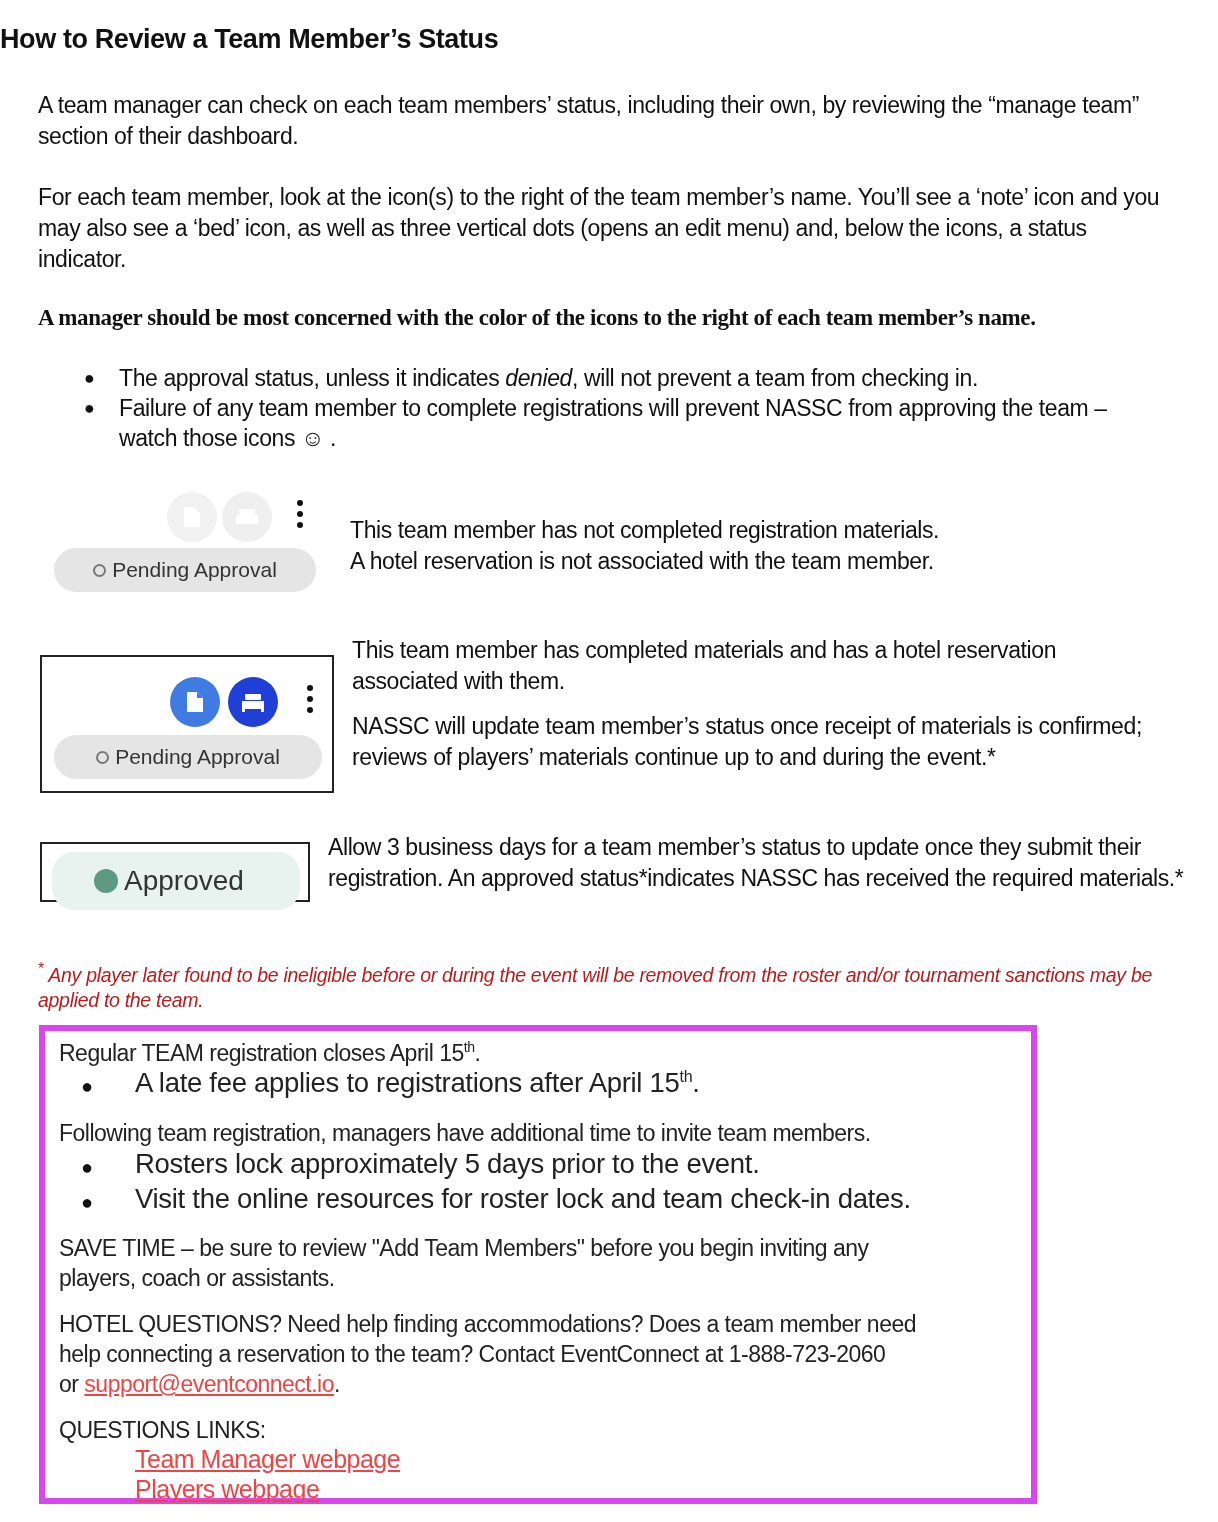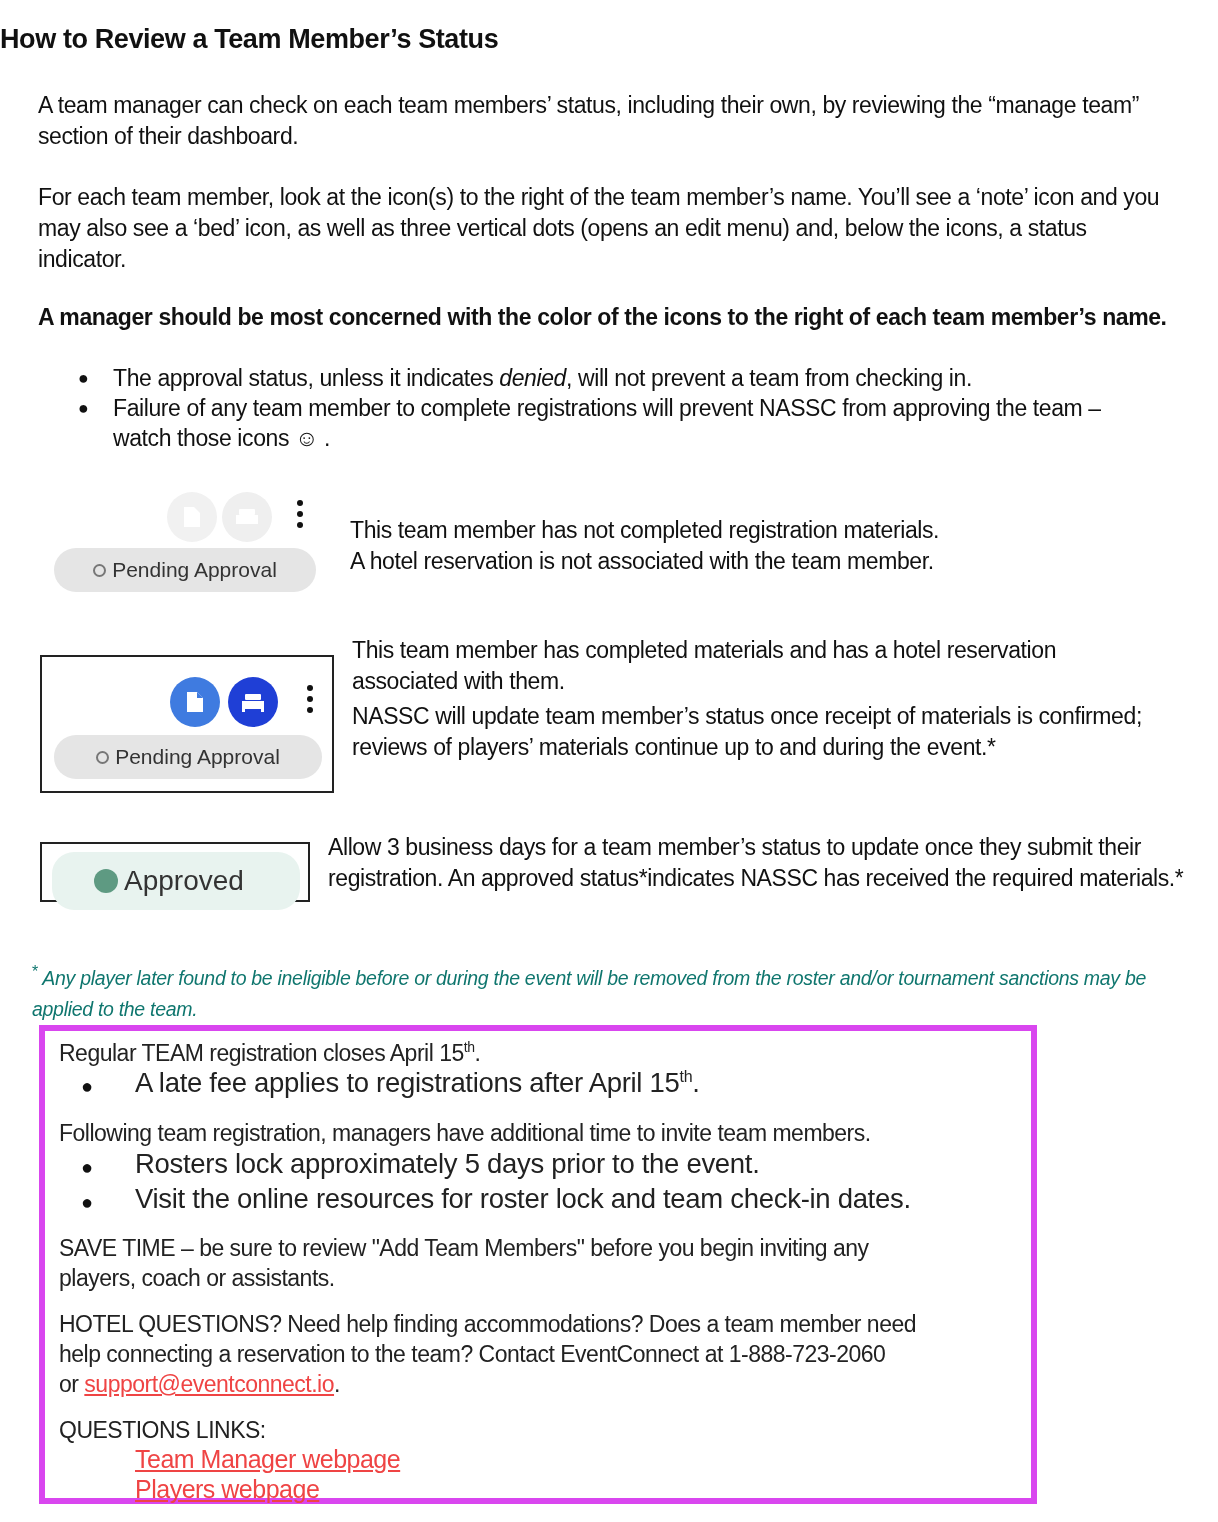--- a/index.html
+++ b/index.html
@@ -8,24 +8,24 @@
     font-family: "Liberation Sans", sans-serif; color: #111111;
   }
   .abs { position: absolute; }
   .title {
     left: 0; width: 1218px; top: 24px; 
     font-size: 27px; font-weight: bold; letter-spacing: -0.4px;
   }
   .para {
     left: 38px; width: 1140px; font-size: 23px; line-height: 31px; letter-spacing: -0.4px;
   }
-  .bold { font-weight: bold; }
+  .bold { font-weight: bold; font-family: Liberation Serif, serif; }
   ul.bullets {
     margin: 0; padding: 0; list-style: none;
-    left: 38px; width: 1120px; font-size: 23px; line-height: 30px; letter-spacing: -0.4px;
+    left: 44px; width: 1120px; font-size: 23px; line-height: 30px; letter-spacing: -0.4px;
   }
   ul.bullets li { position: relative; padding-left: 75px; }
   ul.bullets li::before {
     content: "●"; position: absolute; left: 40px; top: 0; font-size: 18px;
   }
 
   
   .pill {
     border-radius: 22px; background: #e5e5e5; color: #333;
     font-size: 21px; display: flex; align-items: center; justify-content: center; gap: 6px;
@@ -37,22 +37,22 @@
   .circle-icon {
     width: 50px; height: 50px; border-radius: 50%;
     display: flex; align-items: center; justify-content: center;
   }
   .dots { display: flex; flex-direction: column; gap: 5px; align-items: center; }
   .dots span { width: 6px; height: 6px; background: #111; border-radius: 50%; display: block; }
   .framed { border: 2px solid #222; box-sizing: border-box; background: #fff; }
   .desc { font-size: 23px; line-height: 31px; letter-spacing: -0.4px; color: #111; }
 
   .footnote {
-    left: 32px; width: 1150px; font-size: 19.5px; line-height: 31px; font-style: italic;
-    letter-spacing: -0.3px; color: #0f766e;
+    left: 38px; width: 1150px; font-size: 19.5px; line-height: 25px; font-style: italic;
+    letter-spacing: -0.3px; color: #b91c1c;
   }
   .footnote sup { font-size: 16px; font-style: normal; }
 
   .infobox {
     left: 39px; top: 1025px; width: 998px; height: 479px; border: 6px solid #d946ef;
     box-sizing: border-box;
   }
   .ib-line { position: absolute; left: 14px; font-size: 23px; letter-spacing: -0.5px; color: #222; }
   .ib-big { font-size: 27.5px; letter-spacing: -0.3px; }
   .ib-bullet { position: absolute; left: 36px; font-size: 20px; color: #111; }
@@ -119,21 +119,21 @@
       <span></span>
       <span></span>
     </div>
   <div class="abs pill" style="left:12px; top:78px; width:268px; height:44px;">
     <span class="ring"></span>
     <span>Pending Approval</span>
   </div>
 </div>
 <div class="abs desc" style="left:352px; top:635px; width:800px;">
   <div>This team member has completed materials and has a hotel reservation associated with them.</div>
-  <div style="margin-top:4px;">NASSC will update team member’s status once receipt of materials is confirmed; reviews of players’ materials continue up to and during the event.*</div>
+  <div style="margin-top:14px;">NASSC will update team member’s status once receipt of materials is confirmed; reviews of players’ materials continue up to and during the event.*</div>
 </div>
 
 <div class="abs framed" style="left:40px; top:842px; width:270px; height:60px;">
   <div class="abs pill" style="left:10px; top:8px; width:248px; height:58px; background:#e8f3ef; color:#333; font-size:28px; justify-content:flex-start; padding-left:42px; box-sizing:border-box;">
     <span style="width:24px;height:24px;border-radius:50%;background:#5e9a82;display:inline-block;"></span>
     <span>Approved</span>
   </div>
 </div>
 <div class="abs desc" style="left:328px; top:832px; width:860px;">Allow 3 business days for a team member’s status to update once they submit their registration. An approved status*indicates NASSC has received the required materials.*</div>
 

